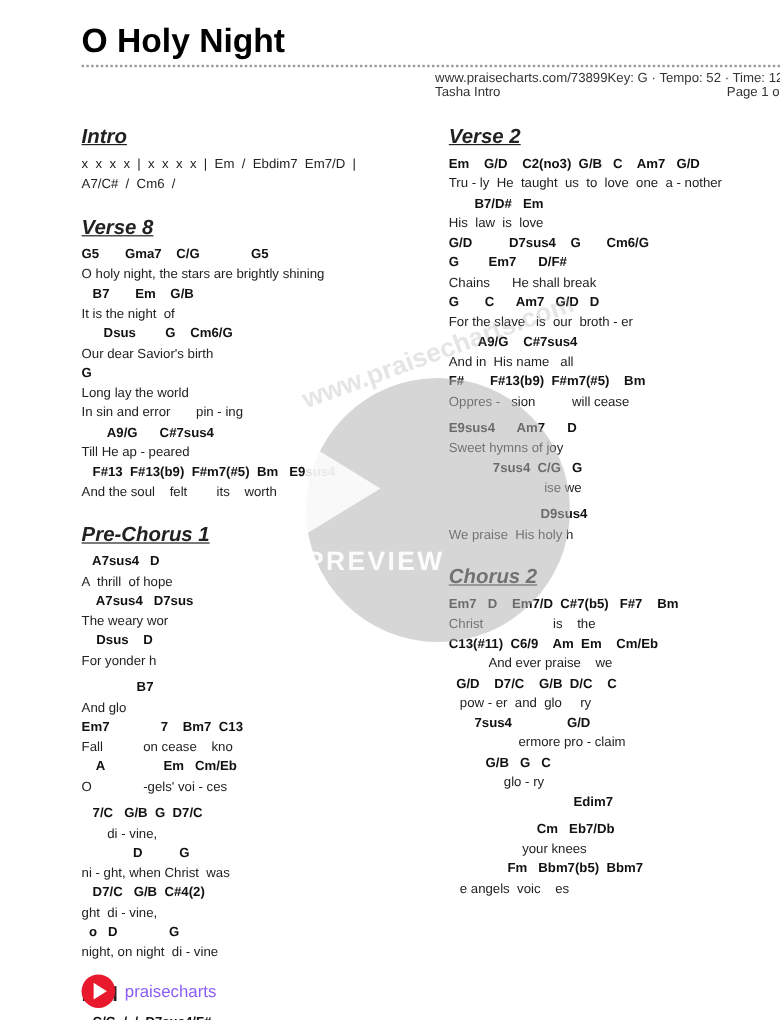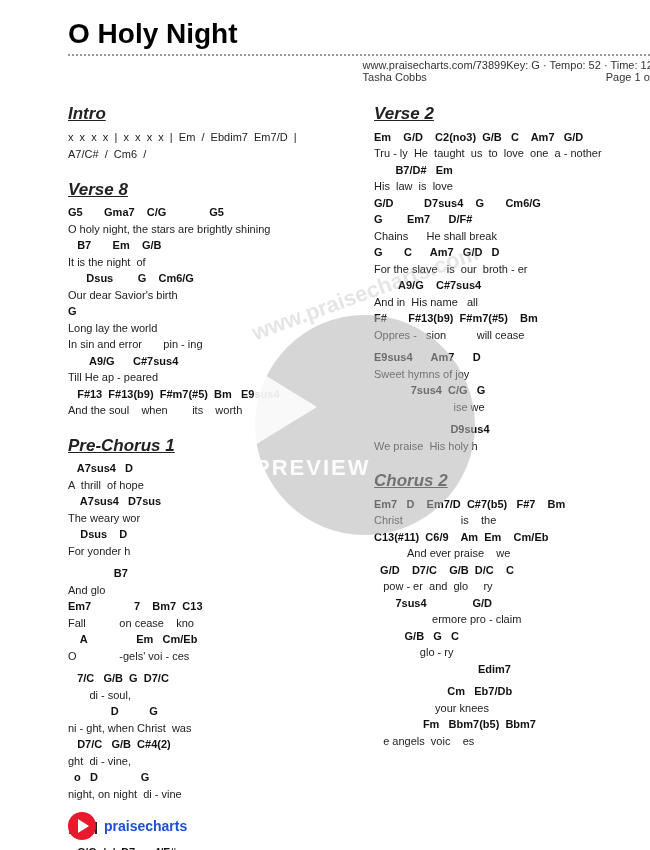--- a/index.html
+++ b/index.html
@@ -162,40 +162,40 @@
       width: 0;
       height: 0;
       border-top: 7px solid transparent;
       border-bottom: 7px solid transparent;
       border-left: 11px solid white;
       margin-left: 2px;
     }
 
     .footer-brand {
       font-size: 14px;
-      font-weight: bold;
-      color: #1d4ed8;
+      font-weight: normal;
+      color: #8b5cf6;
     }
 
     .intro-line { margin-bottom: 1px; }
   </style>
 </head>
 <body>
 
 <div class="page-container">
 
   <div class="song-title">O Holy Night</div>
 
   <hr class="dotted-line">
 
   <div class="meta-row">
     <div>
       <span>www.praisecharts.com/73899</span>
       <br>
-      <span>Tasha Cobbs</span>
+      <span>Tasha Intro</span>
     </div>
     <div style="text-align:right;">
       <span>
         <span>Key: G</span> ·
         <span>Tempo: 52</span> ·
         <span>Time: 12/8</span>
       </span>
       <br>
       <span>Page 1 of 2</span>
     </div>
@@ -217,41 +217,41 @@
       <div class="chord-line">   B7       Em    G/B</div>
       <div class="lyric-line">It is the night  of</div>
       <div class="chord-line">      Dsus        G    Cm6/G</div>
       <div class="lyric-line">Our dear Savior's birth</div>
       <div class="chord-line">G</div>
       <div class="lyric-line">Long lay the world</div>
       <div class="lyric-line">In sin and error       pin - ing</div>
       <div class="chord-line">       A9/G      C#7sus4</div>
       <div class="lyric-line">Till He ap - peared</div>
       <div class="chord-line">   F#13  F#13(b9)  F#m7(#5)  Bm   E9sus4</div>
-      <div class="lyric-line">And the soul    when        its    worth</div>
+      <div class="lyric-line">And the soul    felt        its    worth</div>
 
       <div class="blank-line"></div>
 
       <div class="section-label">Pre-Chorus 1</div>
       <div class="chord-line">   A7sus4   D</div>
       <div class="lyric-line">A  thrill  of hope</div>
       <div class="chord-line">    A7sus4   D7sus</div>
       <div class="lyric-line">The weary wor</div>
       <div class="chord-line">    Dsus    D</div>
       <div class="lyric-line">For yonder h</div>
       <div class="blank-line"></div>
       <div class="chord-line">               B7</div>
       <div class="lyric-line">And glo</div>
       <div class="chord-line">Em7              7    Bm7  C13</div>
       <div class="lyric-line">Fall           on cease    kno</div>
       <div class="chord-line">    A                Em   Cm/Eb</div>
       <div class="lyric-line">O              -gels' voi - ces</div>
       <div class="blank-line"></div>
       <div class="chord-line">   7/C   G/B  G  D7/C</div>
-      <div class="lyric-line">       di - soul,</div>
+      <div class="lyric-line">       di - vine,</div>
       <div class="chord-line">              D          G</div>
       <div class="lyric-line">ni - ght, when Christ  was</div>
       <div class="chord-line">   D7/C   G/B  C#4(2)</div>
       <div class="lyric-line">ght  di - vine,</div>
       <div class="chord-line">  o   D              G</div>
       <div class="lyric-line">night, on night  di - vine</div>
       <div class="blank-line"></div>
       <div class="section-label" style="text-decoration:none; font-style:normal; font-weight:bold;">ntal</div>
       <div class="chord-line">   C/G  /  /  D7sus4/F#</div>
 

